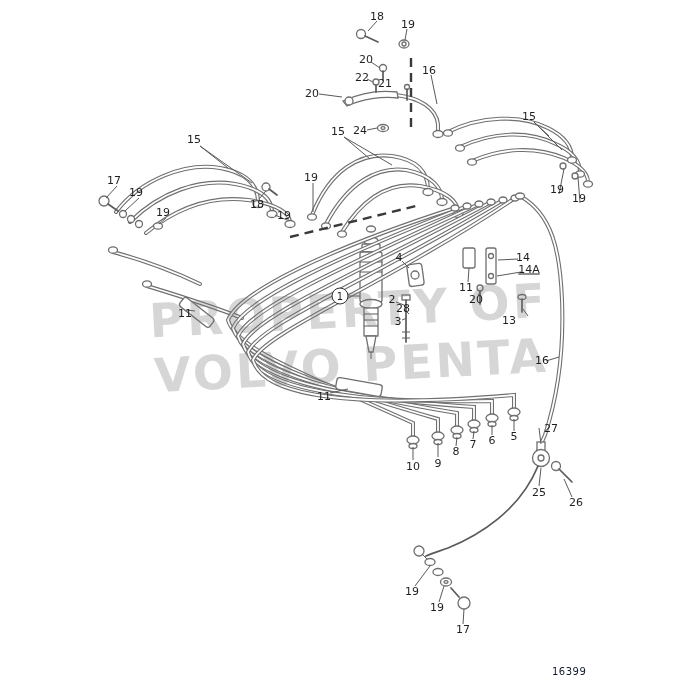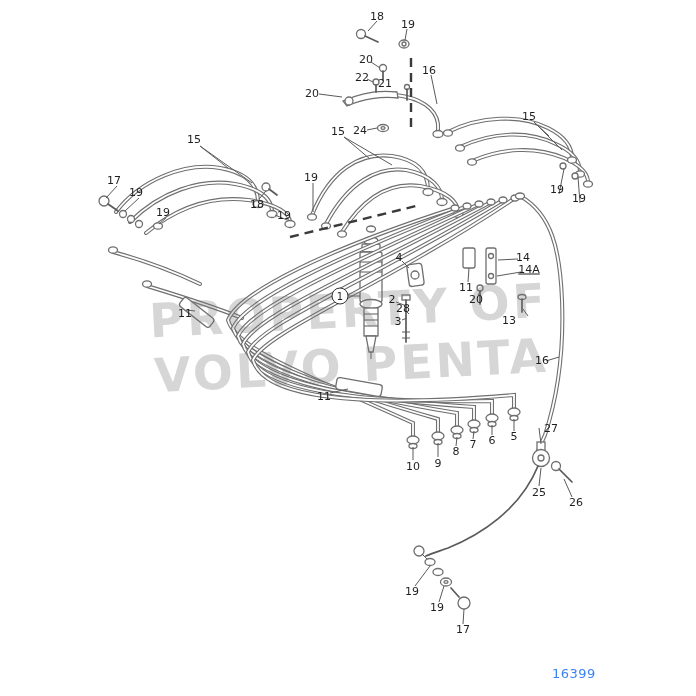--- a/index.html
+++ b/index.html
@@ -23,21 +23,21 @@
     width:15px;height:15px;border:1.2px solid #333;border-radius:50%;
     display:flex;align-items:center;justify-content:center;font-size:10px;background:#fff;
   }
   #watermark{
     position:absolute;left:110px;top:283px;width:480px;text-align:center;
     transform:rotate(-3deg);pointer-events:none;
     color:var(--wm,rgba(125,125,125,0.28));
     font-weight:700;font-size:47px;line-height:1.18;letter-spacing:3px;
   }
   #drawing-number{
-    position:absolute;left:552px;top:666px;font-size:13px;color:#3b82f6;letter-spacing:.5px;
+    position:absolute;left:552px;top:666px;font-size:10px;color:#0f172a;letter-spacing:.5px;
   }
 </style>
 </head>
 <body>
 
 <div id="canvas">
 
   <svg width="696" height="696" viewBox="0 0 696 696">
     <defs>
       <path id="a1" d="M116,212 C140,180 185,162 220,168 C248,173 258,186 258,202"></path>

